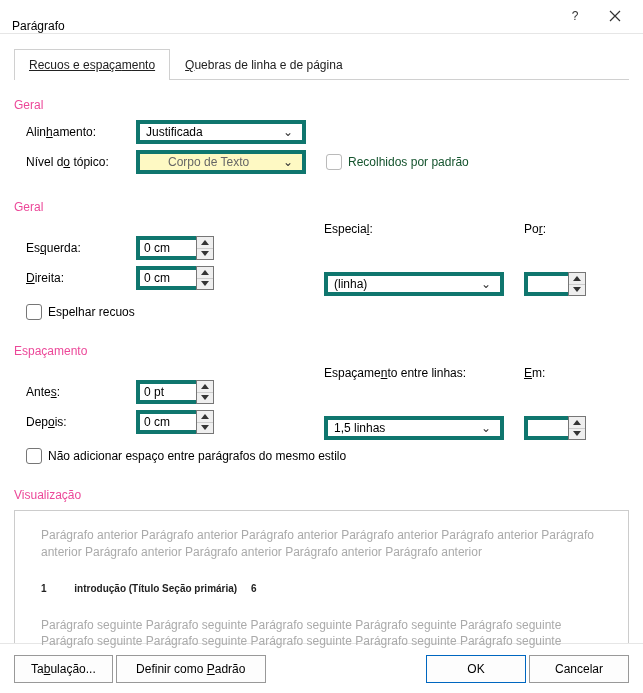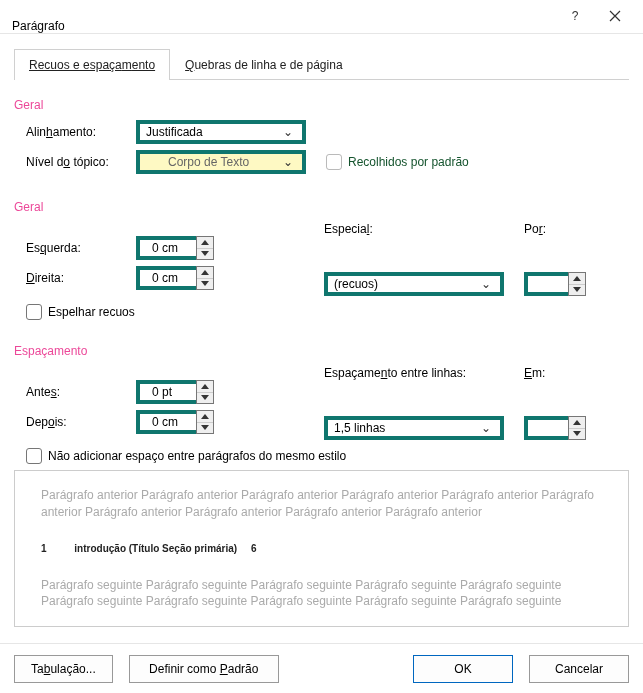--- a/index.html
+++ b/index.html
@@ -2,35 +2,35 @@
 <html><head>
 <meta charset="utf-8">
 <style>
   * { box-sizing: border-box; font-family: "Segoe UI", Tahoma, sans-serif; font-size: 12px; }
   body { margin: 0; background: #f0f0f0; width: 643px; height: 693px; color: #000; }
   .titlebar { height: 34px; display: flex; align-items: flex-end; padding: 0 8px 0 12px; background: #fff; border-bottom: 1px solid #e6e6e6;}
   .titlebar .title { flex: 1; font-size: 12px; }
   .titlebar .tbtn { width: 40px; height: 34px; display:flex;align-items:center;justify-content:center; color:#333; }
   .titlebar .tbtn svg { pointer-events:none; }
   .content { padding: 14px 14px 10px 14px; background:#fff; height: calc(100% - 34px - 50px); }
-  .footer { height: 50px; display:flex; align-items:center; padding:0 14px; gap:16px; background:#fff; border-top:1px solid #e6e6e6;}
+  .footer { height: 50px; display:flex; align-items:center; padding:0 14px; gap:3px; background:#fff; border-top:1px solid #e6e6e6;}
   .tabs { border-bottom: 1px solid #d0d0d0; display:flex; }
   .tab { padding: 8px 14px; border:1px solid transparent; border-bottom:none; position:relative; top:1px; color:#222; }
   .tab.active { border-color:#d0d0d0; background:#fff;text-decoration:underline; }
   .tab .ul { text-decoration: underline; }
   .group-label { color:#ec4899; margin: 18px 0 8px 0; font-size:12px; }
   .row { display:flex; align-items:center; margin: 6px 0 6px 12px; }
   .lbl { width: 110px; }
   .lbl .ul { text-decoration: underline; }
   .select, .spin-wrap input, .numbox { height: 24px; border:4px solid #0f766e; background:#fff; padding: 0 6px; }
   .select { width: 170px; display:flex; align-items:center; justify-content:space-between; }
   .select.disabled { background:#fef9c3; color:#666;padding-left:28px; }
   .dd-arrow { width:16px; text-align:center; color:#333; }
   .spin-wrap { display:flex; height:24px; }
-  .spin-wrap input { width:60px; border-right:none; padding:0 12px; outline:none; }
+  .spin-wrap input { width:60px; border-right:none; padding:0 4px; outline:none; }
   .spinners { width:18px; border:1px solid #767676; display:flex; flex-direction:column; }
   .spinners .sp { flex:1; display:flex; align-items:center; justify-content:center; background:#efefef; border-bottom:1px solid #ccc; }
   .spinners .sp:last-child { border-bottom:none; }
   .spinners svg { display:block; }
   .cb { width:16px; height:16px; border:1px solid #767676; border-radius:3px; margin-right:6px; flex-shrink:0; }
   .cols { display:flex;align-items:flex-end; }
   .col-left { width: 310px; }
   .col-mid { width: 200px; }
   .col-right { flex:1; }
   .col-hdr { margin-bottom:6px; }
@@ -123,21 +123,21 @@
                 </svg>
               </div>
           </div>
         </div>
       </div>
     </div>
     <div class="col-mid">
       <div class="col-hdr">Especia<span class="ul">l</span>:</div>
       <div style="height:30px"></div>
       <div class="select wide-select">
-        <span>(recuos)</span>
+        <span>(linha)</span>
         <span class="dd-arrow">⌄</span>
       </div>
     </div>
     <div class="col-right">
       <div class="col-hdr">Po<span class="ul">r</span>:</div>
       <div style="height:30px"></div>
       <div class="spin-wrap">
         <input style="width: 44px;" value="">
         <div class="spinners">
           <div class="sp">
@@ -225,20 +225,21 @@
             </div>
         </div>
       </div>
     </div>
   </div>
   <div class="row" style="margin-top:8px">
     <div class="cb"></div>
     <span>Não adi<span class="ul">c</span>ionar espaço entre parágrafos do mesmo estilo</span>
   </div>
 
+  <div class="group-label" style="margin-top:24px">Visualização</div>
   <div class="preview-box">
     <div>Parágrafo anterior Parágrafo anterior Parágrafo anterior Parágrafo anterior Parágrafo anterior Parágrafo anterior Parágrafo anterior Parágrafo anterior Parágrafo anterior Parágrafo anterior</div>
     <div class="black" style="white-space:pre">1          introdução (Título Seção primária)     6</div>
     <div>Parágrafo seguinte Parágrafo seguinte Parágrafo seguinte Parágrafo seguinte Parágrafo seguinte Parágrafo seguinte Parágrafo seguinte Parágrafo seguinte Parágrafo seguinte Parágrafo seguinte</div>
   </div>
 </div>
 
 <div class="footer">
   <div class="btn">
     <span>Ta<span class="ul">b</span>ulação...</span>

